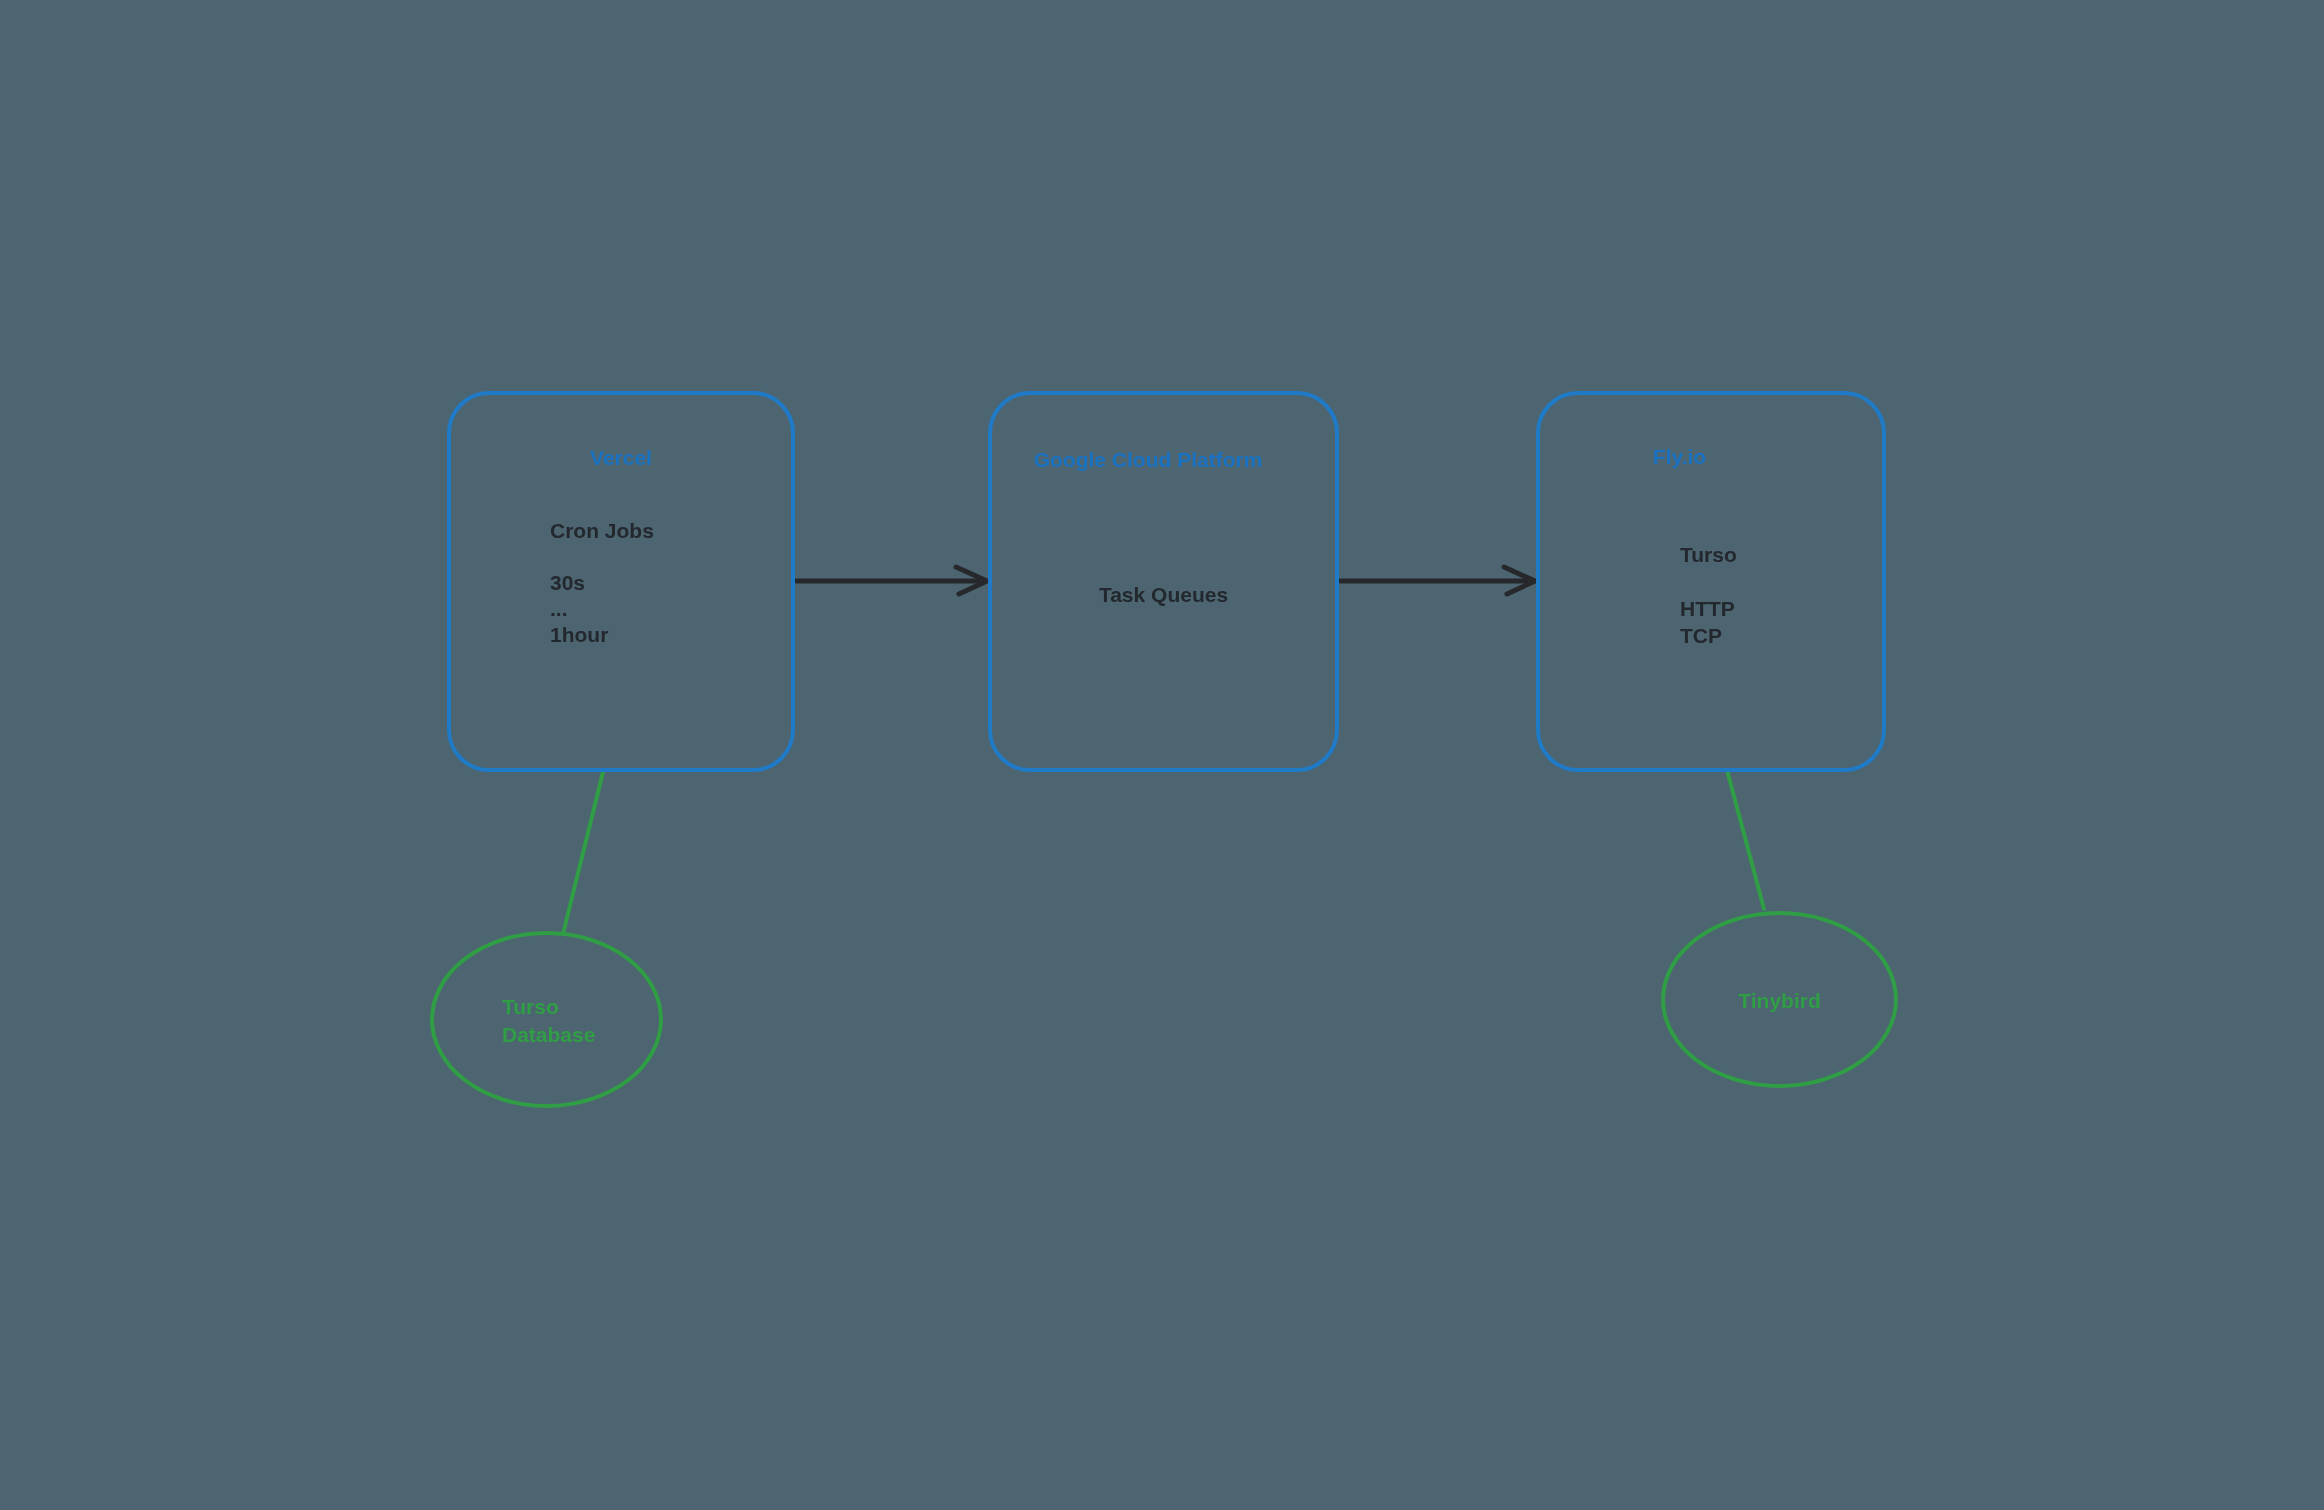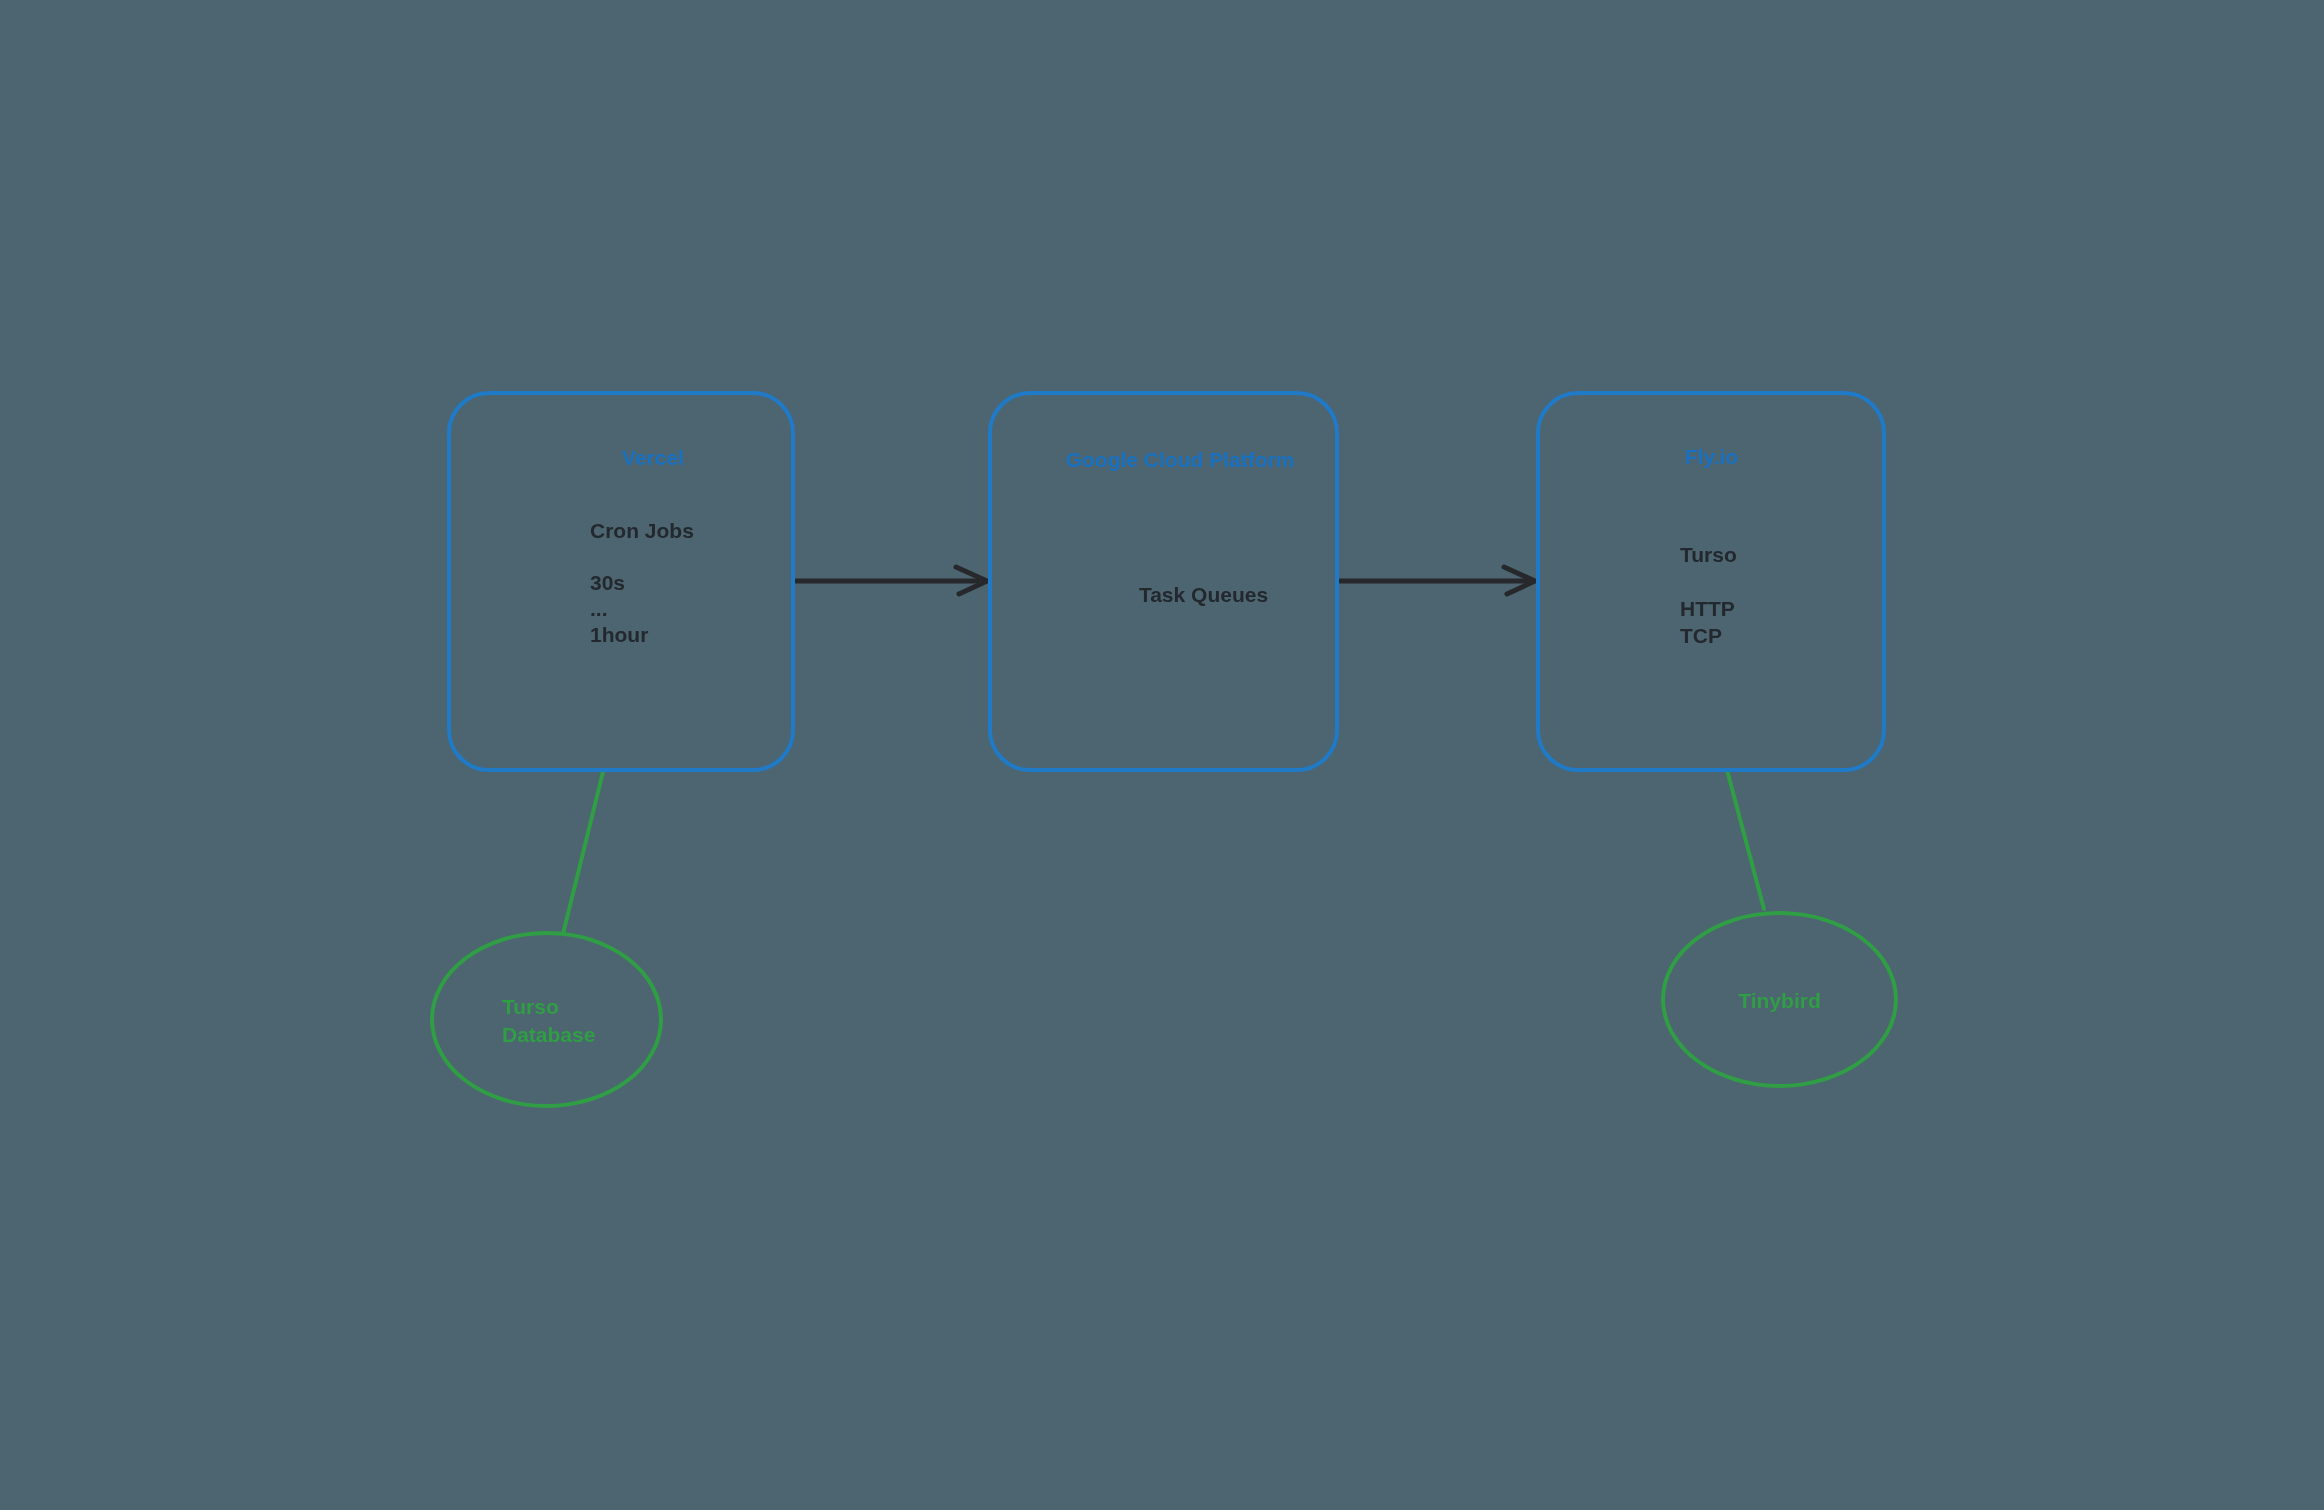--- a/index.html
+++ b/index.html
@@ -37,29 +37,28 @@
     border-radius: 50%;
     background: transparent;
   }
   .node-title {
     position: absolute;
     font-size: 21px;
     line-height: 26px;
     color: #1971c2;
     text-align: center;
     white-space: pre-line;
-    padding-left: 32px;
   }
   .node-body {
     position: absolute;
     font-size: 21px;
     color: #23282e;
     white-space: pre-line;
   }
-  .lh26 { line-height: 26px; margin-left: 40px; }
+  .lh26 { line-height: 26px; }
   .lh27 { line-height: 27px; }
   .lh28 { line-height: 28px; }
   .center { text-align: center; }
   .green-text {
     color: #2f9e44;
   }
   .arrow-stroke {
     stroke: #26282c;
     stroke-width: 5;
     fill: none;

